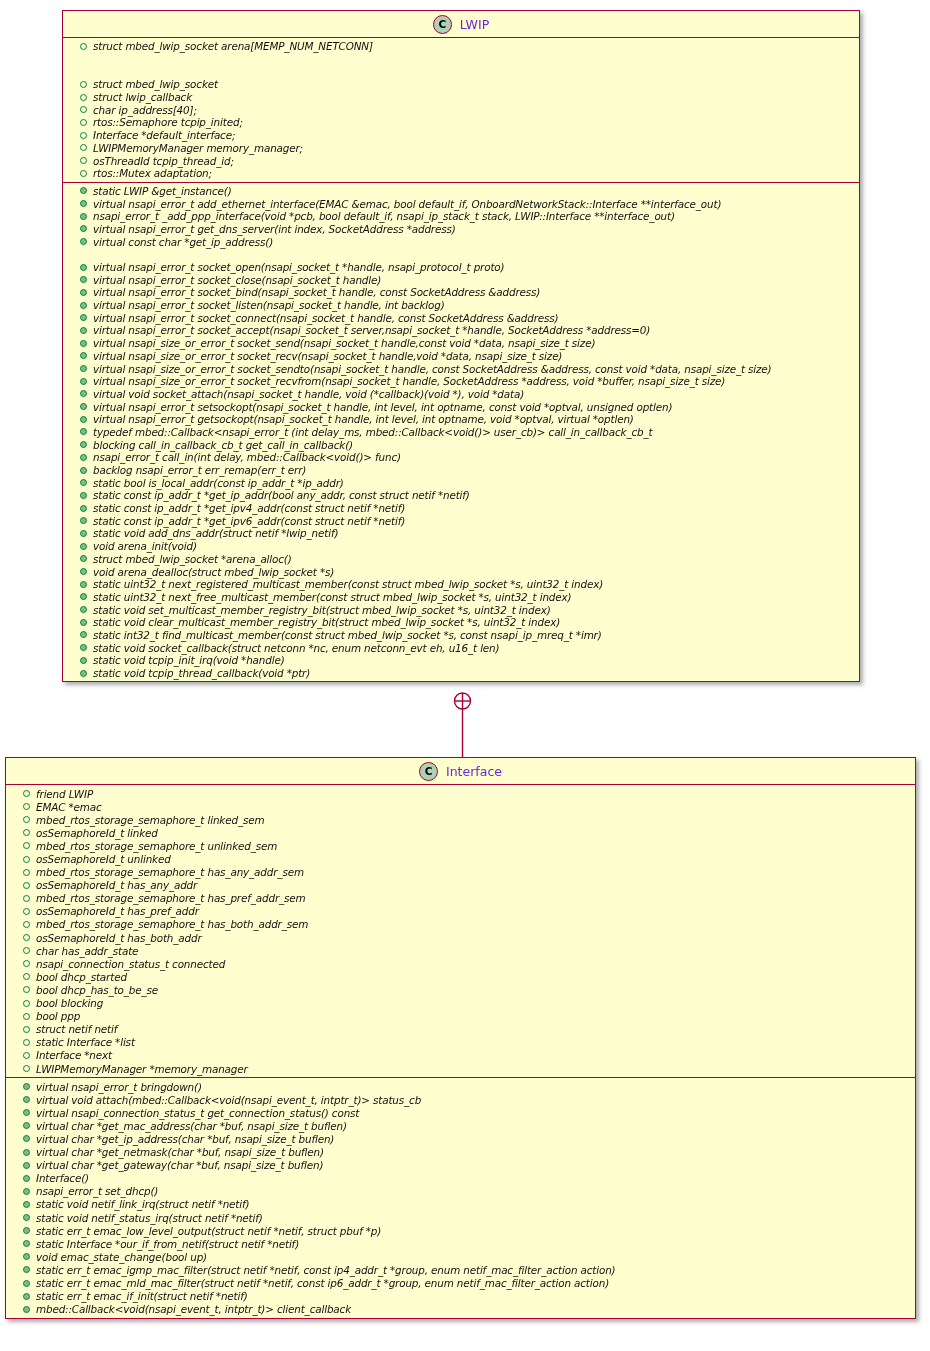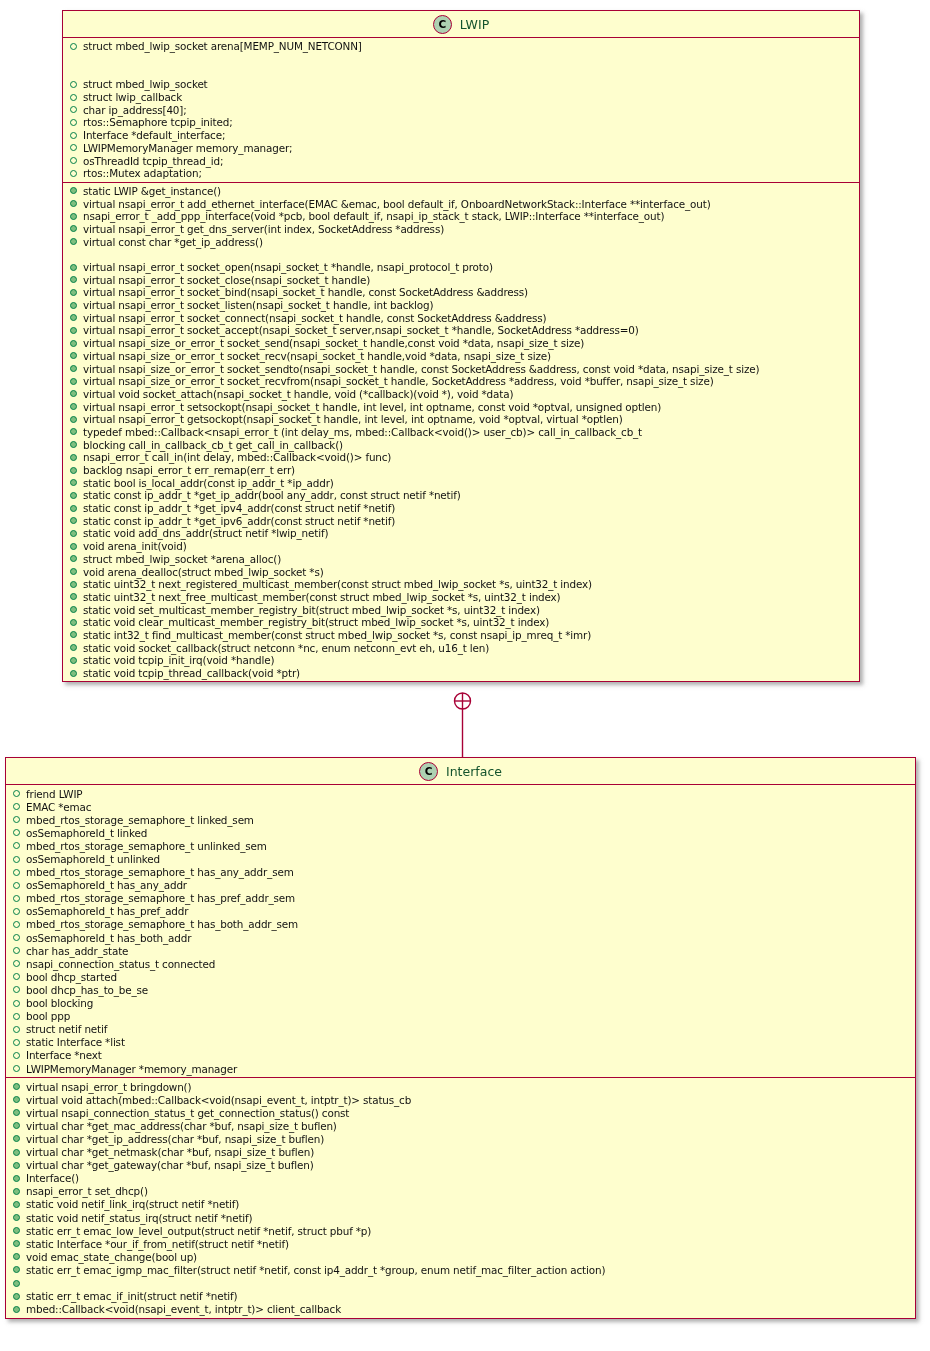--- a/index.html
+++ b/index.html
@@ -19,22 +19,22 @@
   .class-title{
     display:flex;align-items:center;justify-content:center;gap:8px;
     height:26px;border-bottom:1px solid #A80036;
   }
   .class-icon{
     width:17px;height:17px;border-radius:50%;
     background:#ADD1B2;border:1px solid #A80036;
     display:flex;align-items:center;justify-content:center;
     font-weight:bold;font-size:10.5px;color:#000;flex:none;
   }
-  .class-name{font-size:12.5px;color:#14532d;}
-  .members{padding:2px 6px;border-bottom:1px solid #A80036;overflow:hidden;}
+  .class-name{font-size:12.5px;color:#6d28d9;}
+  .members{padding:2px 16px;border-bottom:1px solid #A80036;overflow:hidden;font-style:italic;}
   .members:last-child{border-bottom:none;}
   .member{display:flex;align-items:center;height:var(--lh);white-space:nowrap;}
   .mtext{font-size:10.4px;letter-spacing:-0.15px;color:#111;}
   .dot{width:7px;height:7px;border-radius:50%;margin:0 6px 0 1px;flex:none;box-sizing:border-box;}
   .method-dot{background:#7FBE7F;border:1px solid #038048;}
   .field-dot{background:transparent;border:1px solid #038048;}
   .connector-svg{position:absolute;left:447px;top:692px;width:32px;height:68px;z-index:5;}
 </style>
 </head>
 <body>
@@ -394,20 +394,21 @@
         <div class="member">
           <span class="dot method-dot"></span>
           <span class="mtext">void emac_state_change(bool up)</span>
         </div>
         <div class="member">
           <span class="dot method-dot"></span>
           <span class="mtext">static err_t emac_igmp_mac_filter(struct netif *netif, const ip4_addr_t *group, enum netif_mac_filter_action action)</span>
         </div>
         <div class="member">
           <span class="dot method-dot"></span>
+          <span class="mtext">static err_t emac_mld_mac_filter(struct netif *netif, const ip6_addr_t *group, enum netif_mac_filter_action action)</span>
         </div>
         <div class="member">
           <span class="dot method-dot"></span>
           <span class="mtext">static err_t emac_if_init(struct netif *netif)</span>
         </div>
         <div class="member">
           <span class="dot method-dot"></span>
           <span class="mtext">mbed::Callback&lt;void(nsapi_event_t, intptr_t)&gt; client_callback</span>
         </div>
       </div>

